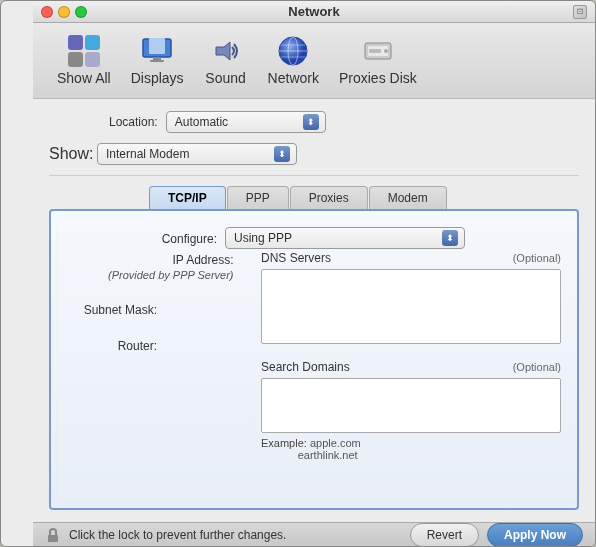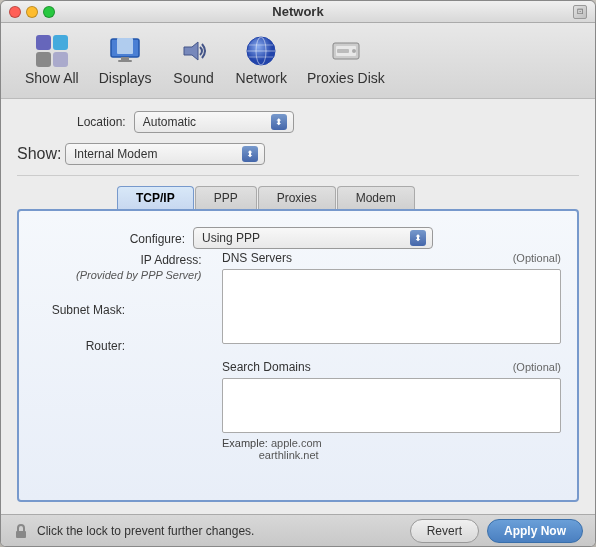--- a/index.html
+++ b/index.html
@@ -17,20 +17,21 @@
     .window {
       width: 596px;
       height: 547px;
       background: #ececec;
       border: 1px solid #888;
       border-radius: 6px;
       box-shadow: 0 4px 20px rgba(0,0,0,0.4);
       display: flex;
       flex-direction: column;
       overflow: hidden;
+      padding-left: 32px;
     }
 
     
     .title-bar {
       height: 22px;
       background: linear-gradient(to bottom, #f0f0f0, #d8d8d8);
       border-bottom: 1px solid #aaa;
       display: flex;
       align-items: center;
       padding: 0 8px;
@@ -229,21 +230,21 @@
       display: flex;
       align-items: center;
       gap: 8px;
       margin-bottom: 2px;
       padding-left: 60px;
     }
 
     
     .form-area {
       display: flex;
-      gap: 7px;
+      gap: 14px;
     }
 
     .left-panel {
       flex: 0 0 180px;
     }
 
     .right-panel {
       flex: 1;
     }
 
@@ -305,21 +306,21 @@
       margin-top: 4px;
     }
 
     .example-label {
       font-weight: normal;
       color: #444;
     }
 
     
     .bottom-bar {
-      height: 32px;
+      height: 24px;
       background: linear-gradient(to bottom, #d8d8d8, #c8c8c8);
       border-top: 1px solid #aaa;
       display: flex;
       align-items: center;
       padding: 0 12px;
       gap: 8px;
     }
 
     .lock-icon {
       width: 16px;

